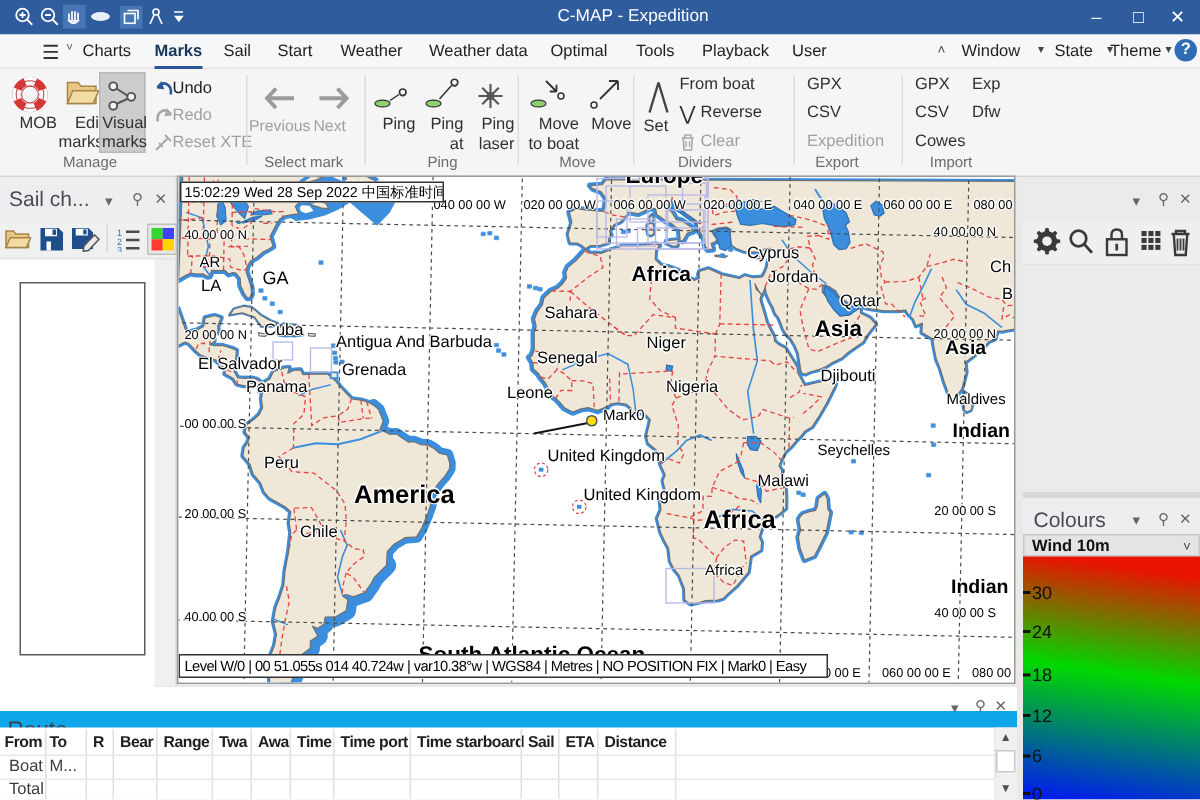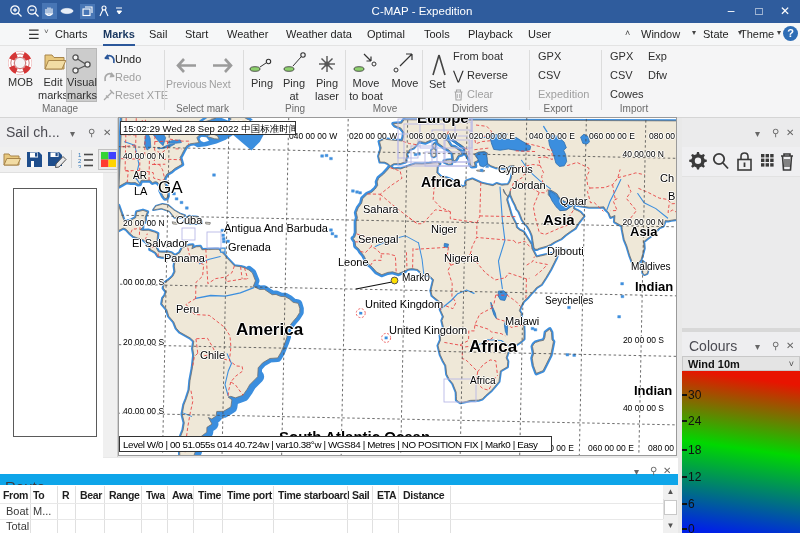--- a/index.html
+++ b/index.html
@@ -11,21 +11,21 @@
 
 #tabs{left:0;top:23px;width:800px;height:23px;background:#f6f7f8;border-bottom:1px solid #e3e3e3}
 .tab{position:absolute;top:0;height:23px;line-height:23px;font-size:11px;color:#1e1e1e}
 .tab.sel{font-weight:bold;color:#17355e;border-bottom:2px solid #2b579a}
 
 #ribbon{left:0;top:46px;width:800px;height:72px;background:#f5f5f6;border-bottom:1px solid #d5d5d5}
 .rsep{position:absolute;top:4px;height:60px;width:1px;background:#dcdcdc}
 .rlabel{position:absolute;top:57px;font-size:10px;color:#6b6b6b;text-align:center}
 .rtext{font-size:11px;color:#303030}
 .grey{color:#a0a0a0}
-.rbig{position:absolute;text-align:center;font-size:11px;color:#303030;line-height:12.5px}
+.rbig{position:absolute;text-align:right;font-size:11px;color:#303030;line-height:12.5px}
 
 .phead{position:absolute;background:#eeeef0;color:#4b4b52;font-size:14px}
 .pbtns{position:absolute;color:#666;font-size:10px}
 
 #lpan{left:0;top:118px;width:118px;height:339px;background:#f0f0f0;border-right:1px solid #d0d0d0}
 
 #rcol{left:682px;top:118px;width:118px;height:415px;background:#ebebec}
 
 #route{left:0;top:458px;width:678px;height:75px;background:#fff}
 .rh{position:absolute;top:0;font-size:10.5px;font-weight:bold;color:#1e1e1e;white-space:nowrap;letter-spacing:-0.3px}
@@ -506,21 +506,21 @@
     <div class="mlab halo" style="left:4px;top:33px;font-size:8.5px">40 00 00 N</div>
     <div class="mlab halo" style="left:4px;top:100px;font-size:8.5px">20 00 00 N</div>
     <div class="mlab halo" style="left:4px;top:159px;font-size:8.5px">00 00 00 S</div>
     <div class="mlab halo" style="left:4px;top:219px;font-size:8.5px">20 00 00 S</div>
     <div class="mlab halo" style="left:4px;top:288px;font-size:8.5px">40 00 00 S</div>
     <div class="mlab halo" style="right:12px;top:31px;font-size:8.5px">40 00 00 N</div>
     <div class="mlab halo" style="right:12px;top:99px;font-size:8.5px">20 00 00 N</div>
     <div class="mlab halo" style="right:12px;top:217px;font-size:8.5px">20 00 00 S</div>
     <div class="mlab halo" style="right:12px;top:285px;font-size:8.5px">40 00 00 S</div>
     <div class="mlab halo" style="left:14px;top:52px;font-size:10px">AR</div>
-    <div class="mlab halo" style="left:39px;top:60px;font-size:17px">GA</div>
+    <div class="mlab halo" style="left:56px;top:60px;font-size:12px">GA</div>
     <div class="mlab halo" style="left:15px;top:67px;font-size:11px">LA</div>
     <div class="mlab halo" style="left:57px;top:96px;font-size:11px">Cuba</div>
     <div class="mlab halo" style="left:13px;top:119px;font-size:11px">El Salvador</div>
     <div class="mlab halo" style="left:45px;top:134px;font-size:11px">Panama</div>
     <div class="mlab halo" style="left:105px;top:104px;font-size:11px">Antigua And Barbuda</div>
     <div class="mlab halo" style="left:109px;top:123px;font-size:11px">Grenada</div>
     <div class="mlab halo" style="left:57px;top:185px;font-size:11px">Peru</div>
     <div class="mlab halo" style="left:81px;top:231px;font-size:11px">Chile</div>
     <div class="mlab halo" style="left:117px;top:202px;font-size:17px;font-weight:bold">America</div>
     <div class="mlab halo" style="left:160px;top:310px;font-size:15px;font-weight:bold">South Atlantic Ocean</div>

